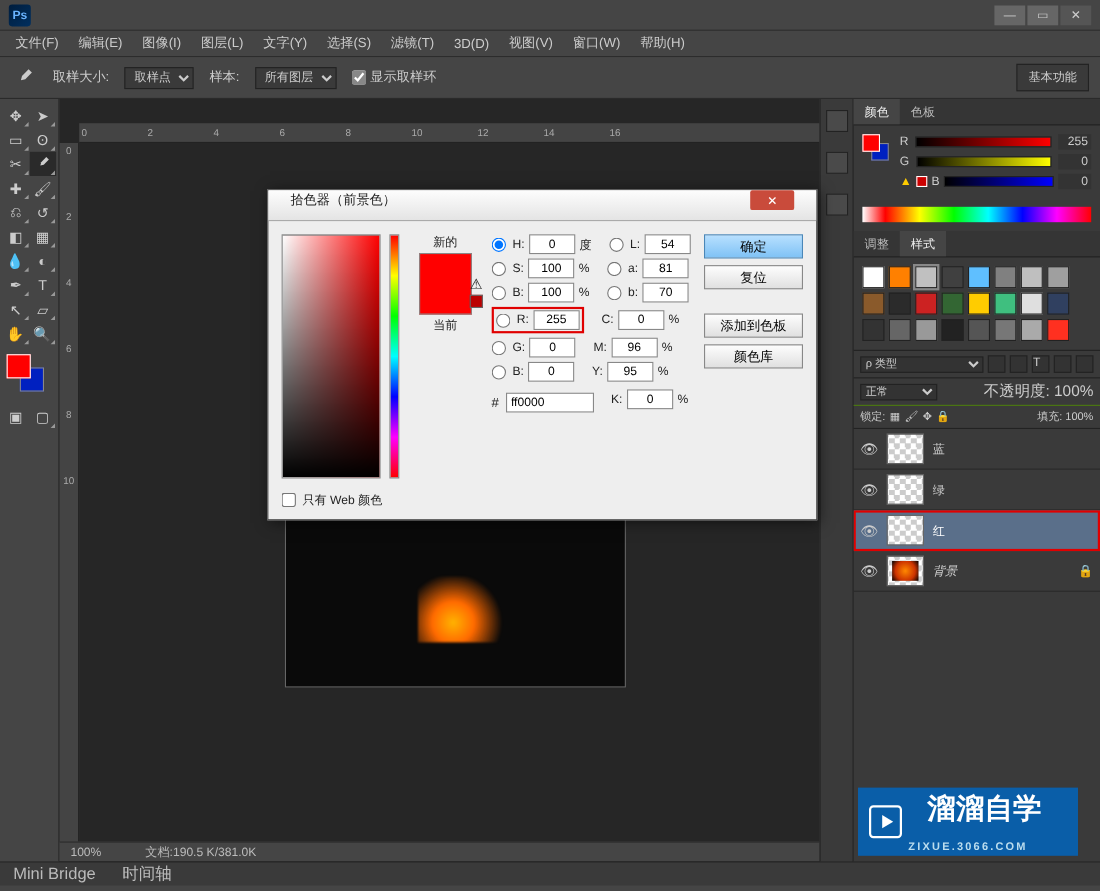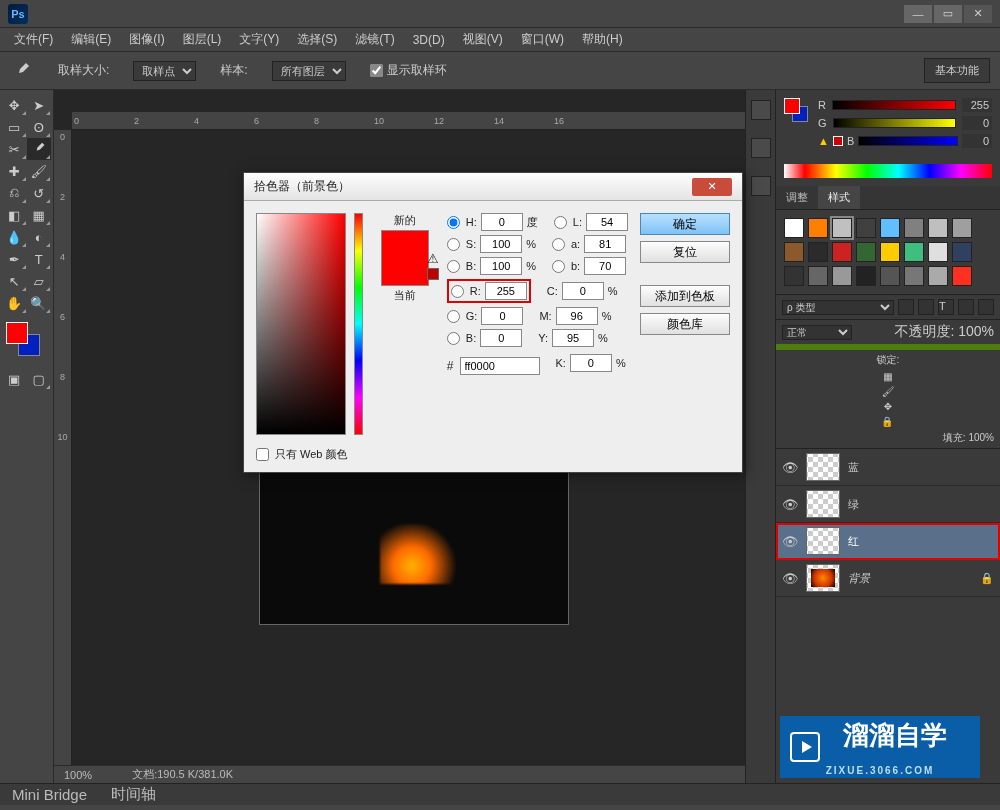--- a/index.html
+++ b/index.html
@@ -10,21 +10,21 @@
 .titlebar .logo { width: 20px; height: 20px; background: linear-gradient(135deg,#001d3d,#002f5f); border-radius: 3px; display: flex; align-items: center; justify-content: center; color: #6ab4ff; font-size: 11px; font-weight: bold; }
 .titlebar .win-ctrl { margin-left: auto; display: flex; gap: 2px; }
 .titlebar .win-ctrl div { width: 28px; height: 18px; background: #666; display: flex; align-items: center; justify-content: center; font-size: 11px; color: #ccc; cursor: pointer; }
 .titlebar .win-ctrl .close { background: #555; }
 
 
 .menubar { height: 24px; background: #454545; display: flex; align-items: center; padding: 0 6px; gap: 2px; font-size: 12px; color: #ccc; border-bottom: 1px solid #2a2a2a; }
 .menubar span { padding: 2px 8px; cursor: pointer; }
 
 
-.optionsbar { height: 38px; background: #454545; display: flex; align-items: center; padding: 0 10px; font-size: 12px; color: #ccc; border-bottom: 1px solid #2a2a2a; gap: 24px; }
+.optionsbar { height: 38px; background: #454545; display: flex; align-items: center; padding: 0 10px; font-size: 12px; color: #ccc; border-bottom: 1px solid #2a2a2a; gap: 14px; }
 .optionsbar .tool-ico { width: 24px; height: 24px; display: flex; align-items: center; justify-content: center; }
 .optionsbar select { background: #3a3a3a; color: #ccc; border: 1px solid #222; height: 20px; font-size: 11px; padding: 0 4px; }
 .optionsbar input[type=checkbox] { accent-color: #888; }
 .optionsbar .workspace { margin-left: auto; background: #3a3a3a; padding: 4px 10px; border: 1px solid #222; font-size: 11px; }
 
 
 .main { display: flex; height: calc(100% - 117px); }
 .toolbox { width: 54px; background: #454545; border-right: 1px solid #2a2a2a; display: flex; flex-flow: column; padding: 4px 2px; }
 .toolbox .row { display: flex; }
 .toolbox .tool { width: 25px; height: 22px; display: flex; align-items: center; justify-content: center; color: #ccc; font-size: 13px; position: relative; cursor: pointer; }
@@ -73,37 +73,37 @@
 .swatch-panel { padding: 8px; }
 .swatch-grid { display: flex; flex-wrap: wrap; gap: 4px; }
 .swatch-grid .sw { width: 20px; height: 20px; border: 1px solid #222; cursor: pointer; }
 .swatch-grid .sw.sel { outline: 2px solid #888; }
 
 
 .layers-panel { flex: 1; display: flex; flex-flow: column; font-size: 11px; color: #ccc; border-top: 1px solid #222; }
 .layers-panel .filt-row { display: flex; align-items: center; padding: 4px 6px; gap: 4px; border-bottom: 1px solid #222; }
 .layers-panel .filt-row select { background: #333; color: #ccc; border: 1px solid #222; font-size: 10px; flex: 1; }
 .layers-panel .filt-row .ico { width: 16px; height: 16px; background: #333; border: 1px solid #222; }
-.layers-panel .bl-row { display: flex; align-items: center; padding: 3px 6px; gap: 8px; border-bottom: 6px solid #4d7c0f; }
+.layers-panel .bl-row { display: flex; align-items: center; padding: 3px 6px; gap: 8px; border-bottom: 1px solid #4d7c0f; }
 .layers-panel .bl-row select { background: #333; color: #ccc; border: 1px solid #222; font-size: 10px; width: 70px; }
 .layers-panel .bl-row .opac { margin-left: auto; font-size: 14px; }
-.layers-panel .lock-row { display: flex; align-items: center; padding: 3px 6px; gap: 4px; border-bottom: 1px solid #222; font-size: 10px; flex-direction: column; }
+.layers-panel .lock-row { display: flex; align-items: center; padding: 3px 6px; gap: 4px; border-bottom: 1px solid #222; font-size: 10px; }
 .layers-panel .layers-list { flex: 1; overflow: auto; }
 .layers-panel .layer { display: flex; align-items: center; padding: 4px 6px; gap: 8px; border-bottom: 1px solid #2a2a2a; cursor: pointer; }
 .layers-panel .layer .eye { width: 16px; text-align: center; color: #ccc; font-size: 13px; }
 .layers-panel .layer .thumb { width: 34px; height: 28px; border: 1px solid #666; background: repeating-conic-gradient(#ccc 0% 25%,#fff 0% 50%) 50% / 10px 10px; position: relative; }
 .layers-panel .layer .thumb.flame::after { content: ""; position: absolute; inset: 4px; background: radial-gradient(circle,#ff8800,#cc3300 60%,#000); }
 .layers-panel .layer.sel { background: #5a6f8a; color: #fff; }
 .layers-panel .layer.highlight { outline: 2px solid #e00000; outline-offset: -2px; }
 .layers-panel .layer .name { font-size: 11px; }
 .layers-panel .layer .lock { margin-left: auto; font-size: 11px; }
 
 
 .dialog { position: absolute; top: 172px; left: 243px; width: 500px; background: #eee; border: 1px solid #444; box-shadow: 2px 2px 12px rgba(0,0,0,.5); font-size: 12px; color: #222; }
-.dialog .title { height: 28px; display: flex; align-items: center; padding: 0 10px; background: linear-gradient(#fdfdfd,#e4e4e4); border-bottom: 1px solid #aaa; font-size: 12px; }
+.dialog .title { height: 28px; display: flex; padding: 0 20px; background: linear-gradient(#fdfdfd,#e4e4e4); border-bottom: 1px solid #aaa; font-size: 12px; }
 .dialog .title .close { margin-left: auto; width: 40px; height: 18px; background: #c94b3b; color: #fff; display: flex; align-items: center; justify-content: center; border-radius: 2px; cursor: pointer; font-size: 11px; }
 .dialog .body { display: flex; padding: 12px; gap: 8px; }
 .dialog .satval { width: 222px; height: 222px; position: relative; background: linear-gradient(to top,#000,transparent),linear-gradient(to right,#fff,#f00); cursor: crosshair; border: 1px solid #888; }
 .dialog .hue-col { width: 18px; height: 222px; background: linear-gradient(to bottom,#f00,#ff0,#0f0,#0ff,#00f,#f0f,#f00); cursor: pointer; border: 1px solid #888; }
 .dialog .preview-col { display: flex; flex-flow: column; align-items: center; font-size: 11px; gap: 2px; }
 .dialog .preview-box { width: 48px; height: 56px; border: 1px solid #888; background: #ff0000; }
 .dialog .warn-ico { font-size: 13px; }
 .dialog .inputs { display: flex; flex-flow: column; gap: 4px; }
 .dialog .inputs .pair { display: flex; gap: 16px; }
 .dialog .inputs .fld { display: flex; align-items: center; gap: 4px; font-size: 11px; }
@@ -260,20 +260,24 @@
   </div>
 
   <div class="right">
     <div class="right-dock">
       <div></div>
       <div></div>
       <div></div>
     </div>
     <div class="right-panels">
 
+      <div class="panel-tabs">
+        <span class="active">颜色</span>
+        <span>色板</span>
+      </div>
       <div class="color-panel">
         <div style="display:flex;gap:8px;align-items:flex-start">
           <div class="swatch2">
               <div class="f"></div>
               <div class="b"></div>
             </div>
           <div style="flex:1">
             <div class="row">
                 <span>R</span>
                 <div class="slider r"></div>

